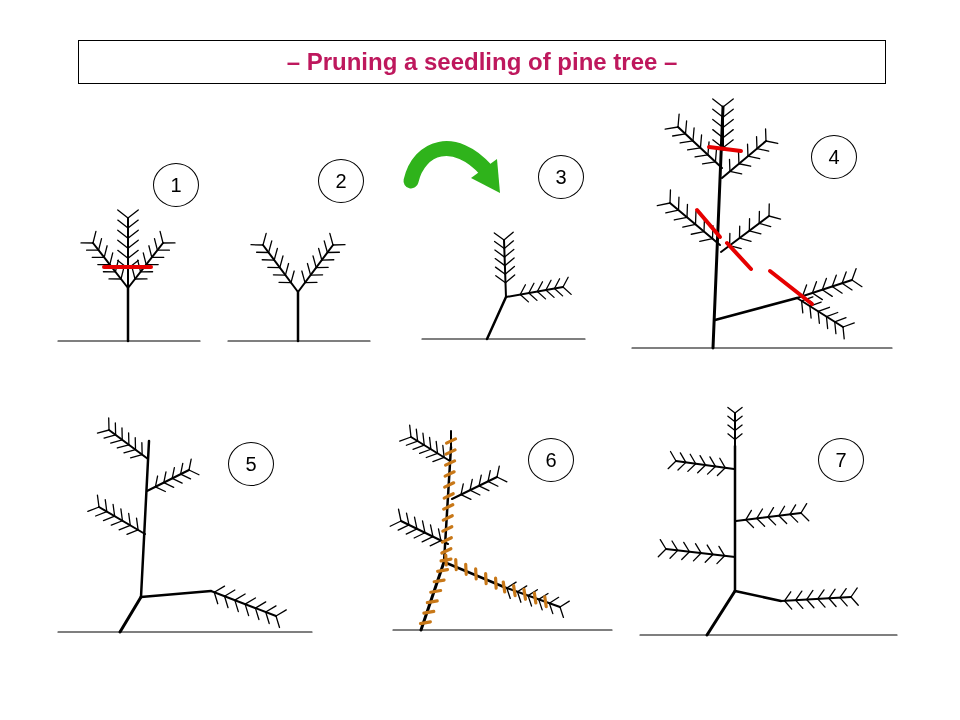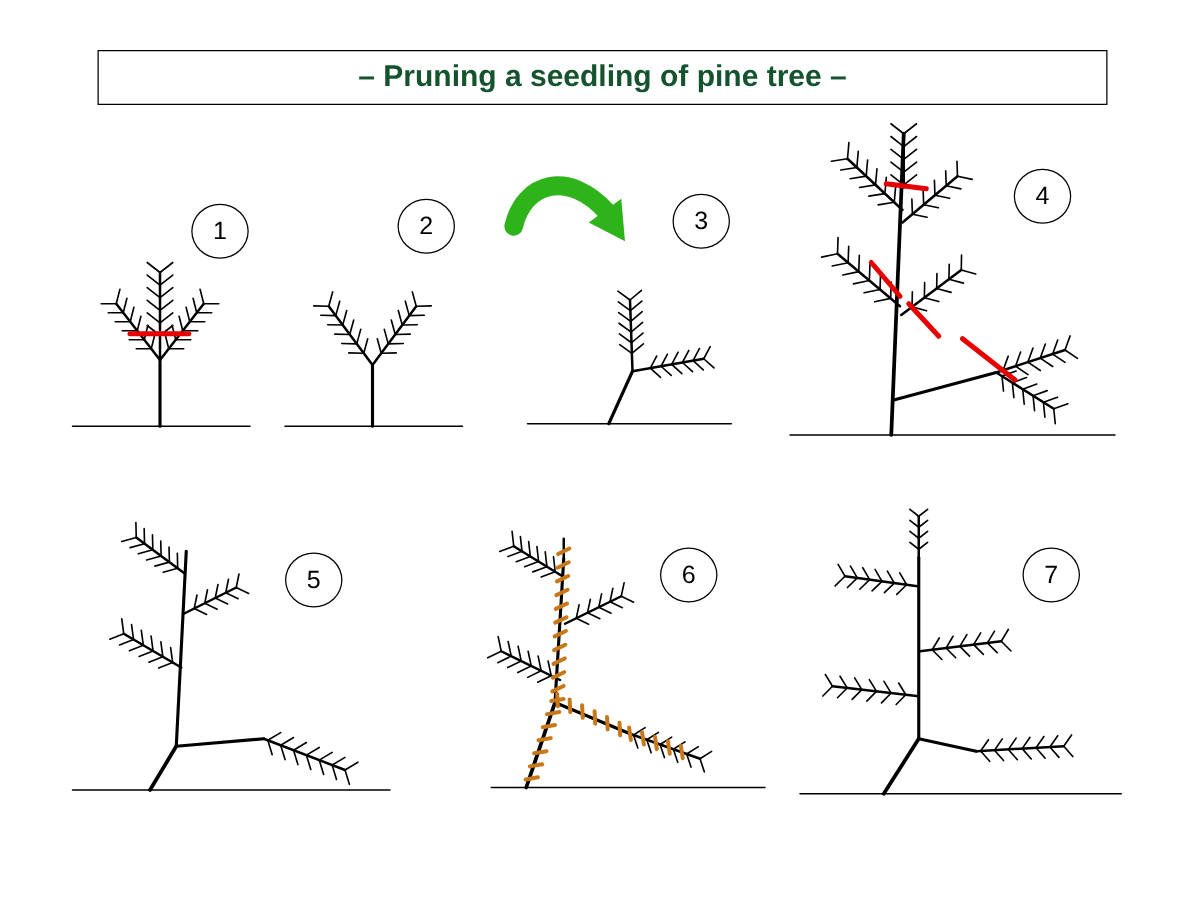--- a/index.html
+++ b/index.html
@@ -1,21 +1,21 @@
 <!DOCTYPE html>
 <html><head>
 <meta charset="utf-8">
 <style>
   html,body{margin:0;padding:0;background:#fff;}
   .slide{position:relative;width:960px;height:720px;background:#fff;overflow:hidden;
          font-family:"Liberation Sans",sans-serif;}
   #art{position:absolute;left:0;top:0;z-index:1;}
   .title-box{position:absolute;left:78px;top:40px;width:806px;height:42px;z-index:2;
              border:1px solid #000;background:#fff;display:flex;align-items:center;justify-content:center;}
-  .title-box span{font-weight:bold;font-size:24px;color:#14532d;}
+  .title-box span{font-weight:bold;font-size:24px;color:#be185d;}
   .badge{position:absolute;width:44px;height:42px;z-index:2;border:1.5px solid #000;border-radius:50%;
          background:#fff;display:flex;align-items:center;justify-content:center;}
   .badge span{font-size:20px;color:#000;}
 </style>
 </head>
 <body>
 
 <div class="slide">
 
   <div class="title-box">

